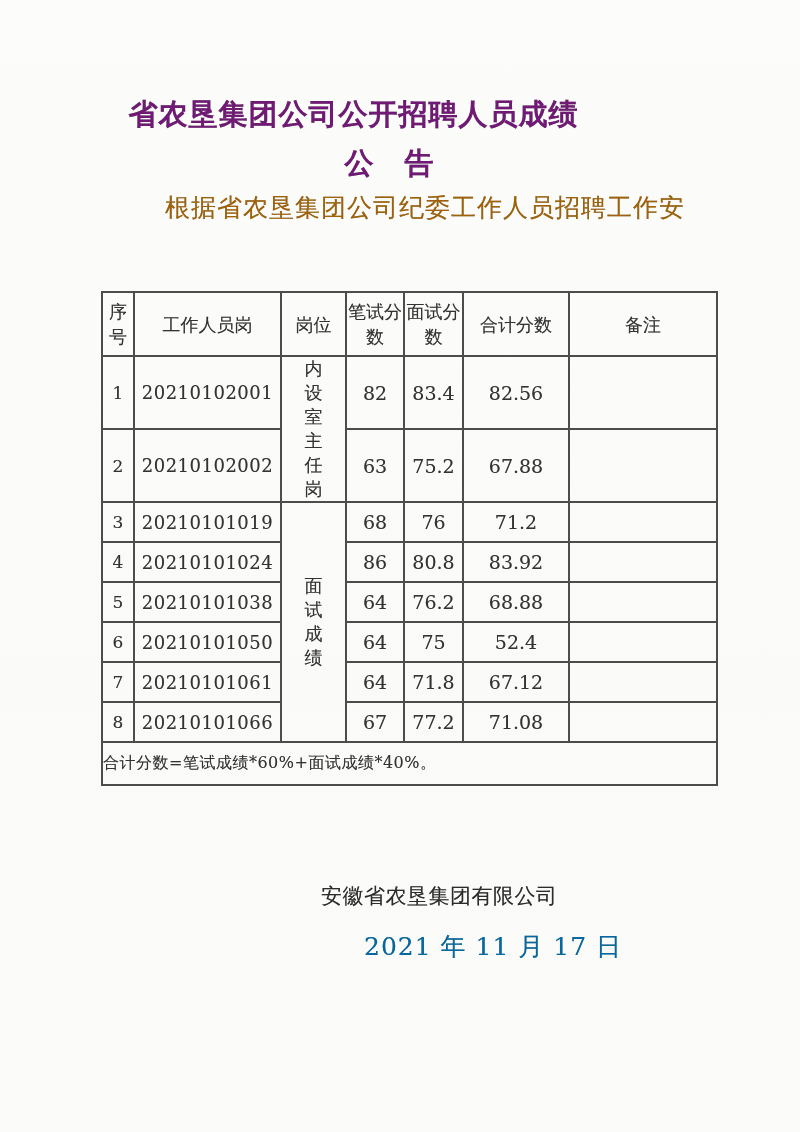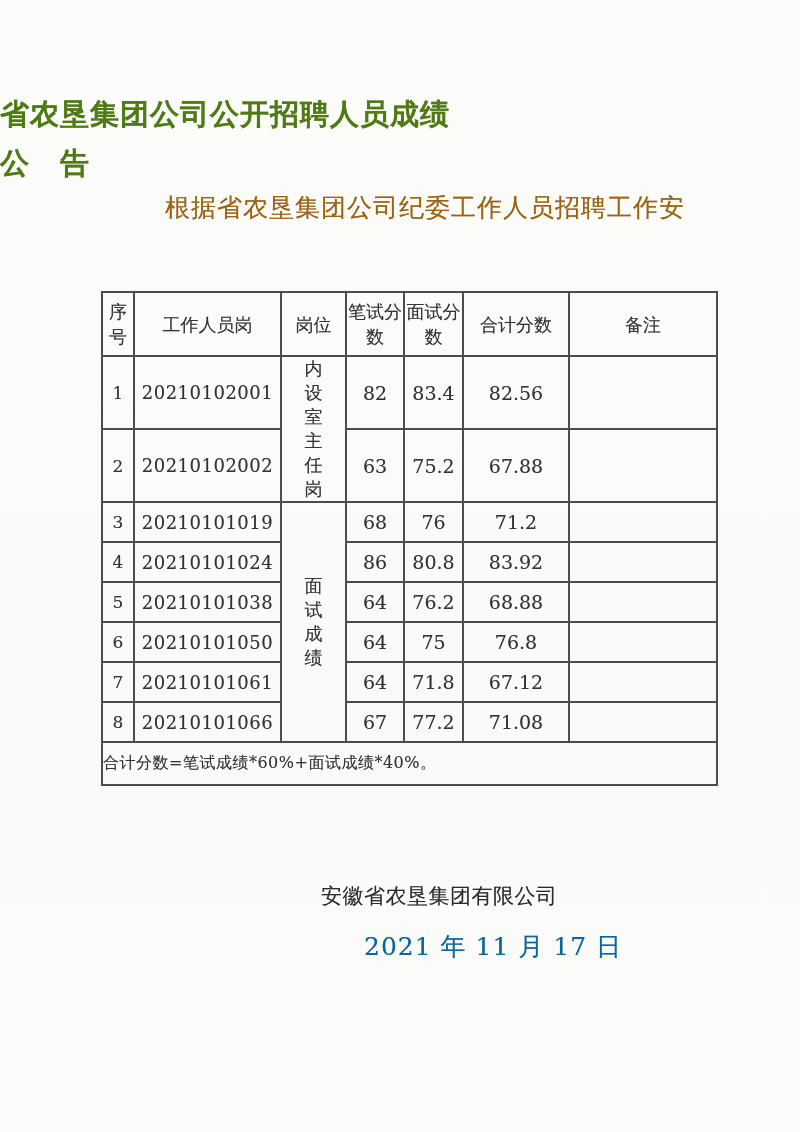--- a/index.html
+++ b/index.html
@@ -10,27 +10,28 @@
     font-family: "DejaVu Serif", "Liberation Serif", serif;
     color: #2f2f2f;
     overflow: hidden;
   }
   .page { position: absolute; inset: 0; }
 
   .doc-title {
     position: absolute;
     top: 95px; left: 0;
     width: 707px;
+    text-align: center;
     font-size: 29px;
     font-weight: 600;
     letter-spacing: 1px;
-    color: #4d7c0f;
+    color: #701a75;
     text-shadow: 0 0 0.6px rgba(45,45,45,0.5);
   }
-  .doc-subtitle { top: 144px; }
+  .doc-subtitle { top: 144px; margin-left: 36px; }
 
   .intro {
     position: absolute;
     top: 187px; left: 115px;
     width: 578px;
     font-size: 25px;
     line-height: 41px;
     letter-spacing: 1px;
     color: #a16207;
     text-shadow: 0 0 0.6px rgba(45,45,45,0.45);
@@ -166,21 +167,21 @@
         <td class="cell-score">64</td>
         <td class="cell-score">76.2</td>
         <td class="cell-score">68.88</td>
         <td class="cell-remark"></td>
       </tr>
       <tr>
         <td class="cell-seq">6</td>
         <td class="cell-ticket">20210101050</td>
         <td class="cell-score">64</td>
         <td class="cell-score">75</td>
-        <td class="cell-score">76.8</td>
+        <td class="cell-score">52.4</td>
         <td class="cell-remark"></td>
       </tr>
       <tr>
         <td class="cell-seq">7</td>
         <td class="cell-ticket">20210101061</td>
         <td class="cell-score">64</td>
         <td class="cell-score">71.8</td>
         <td class="cell-score">67.12</td>
         <td class="cell-remark"></td>
       </tr>

